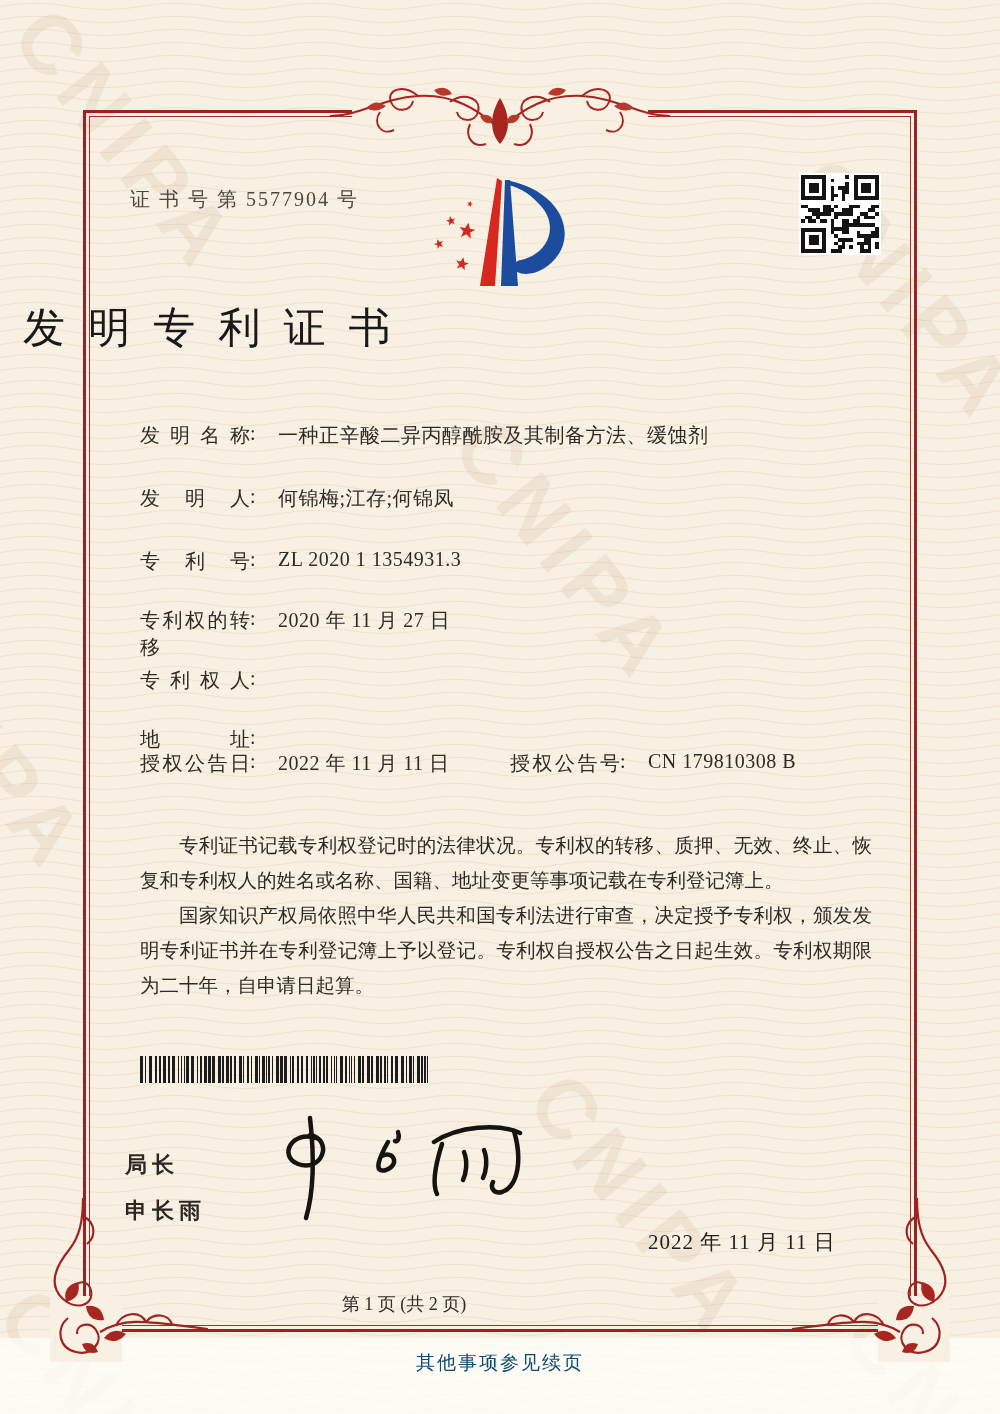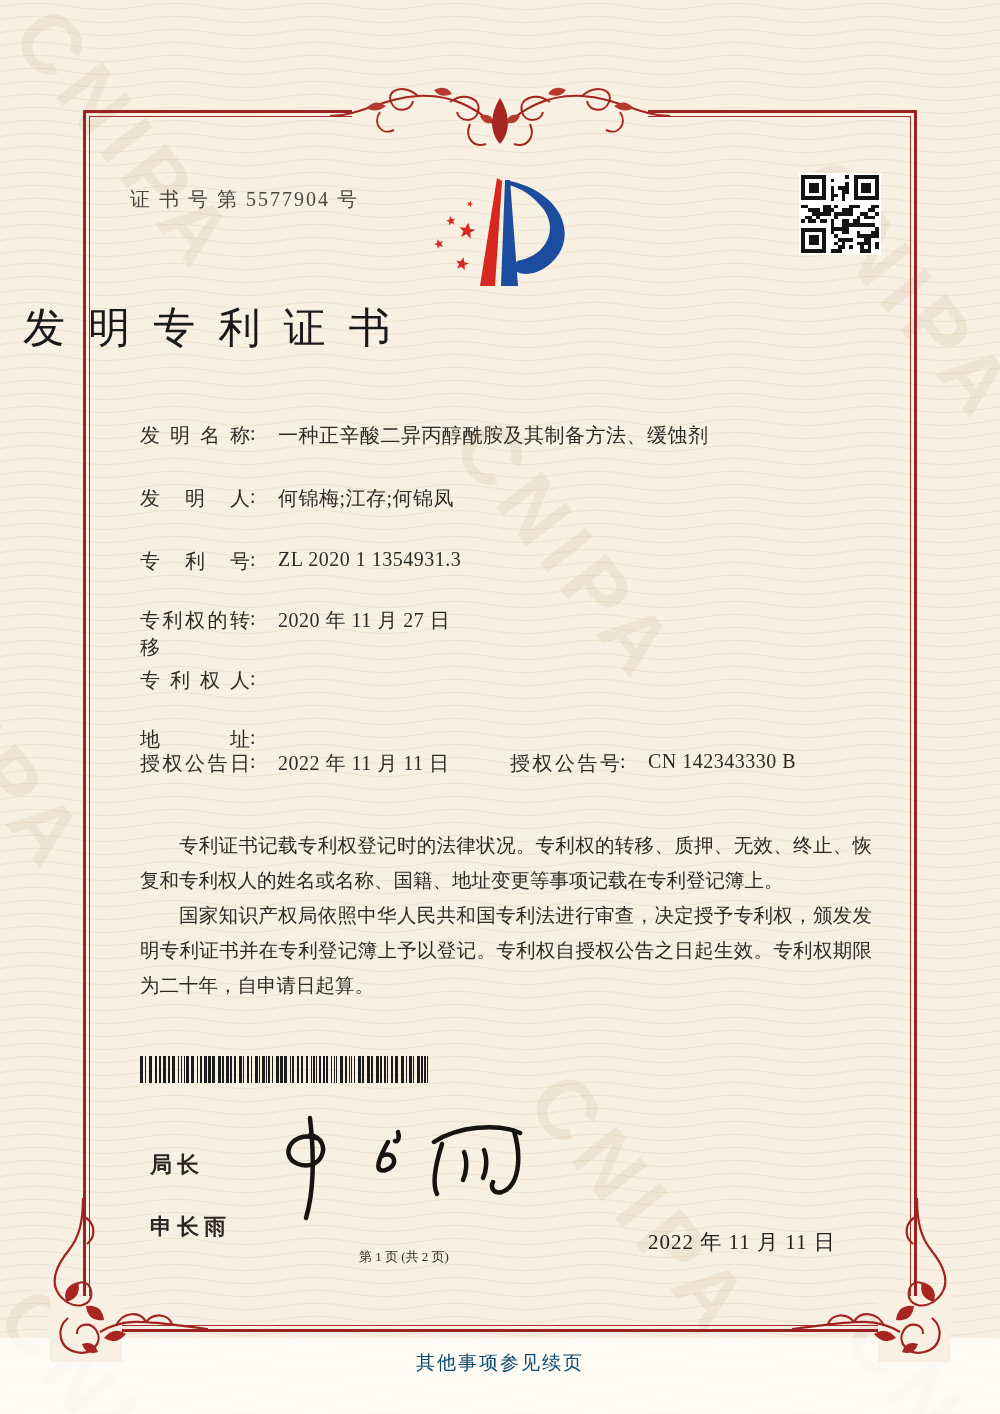--- a/index.html
+++ b/index.html
@@ -46,28 +46,28 @@
   .fvalue{display:inline-block;letter-spacing:.5px;}
   .fvalue.wide{width:606px;line-height:31px;}
   .subgroup{position:absolute;left:370px;top:0;display:flex;}
 
   #body-text{left:140px;top:828px;width:732px;font-size:19.5px;line-height:35px;
       text-align:justify;color:#2e2a25;}
   #body-text p{margin:0;text-indent:2em;}
 
   #barcode{left:140px;top:1056px;}
 
-  .officer{left:150px;font-family:"Liberation Sans","DejaVu Sans",sans-serif;
+  .officer{left:125px;font-family:"Liberation Sans","DejaVu Sans",sans-serif;
       font-weight:700;font-size:22px;letter-spacing:5px;color:#2b2722;}
   #officer-title{top:1150px;}
-  #officer-name{top:1196px;margin-top:16px;}
+  #officer-name{top:1196px;}
   #signature{left:252px;top:1112px;}
 
   #date-line{left:648px;top:1228px;font-size:21px;letter-spacing:1px;color:#24211d;}
-  #page-indicator{left:0;top:1248px;width:808px;text-align:center;font-size:13px;color:#2e2a25;}
+  #page-indicator{left:0;top:1292px;width:808px;text-align:center;font-size:18px;color:#2e2a25;}
   #continuation{left:0;top:1350px;width:1000px;text-align:center;font-size:19px;
       letter-spacing:2px;color:#0c4a6e;font-style:normal;}
 </style>
 </head>
 <body>
 
 <div id="page">
 
   <svg id="waves" width="1000" height="1414">
     <defs>
@@ -344,21 +344,21 @@
     <span class="flabel">地址</span>
       <span class="colon">:</span>
   </div>
   <div class="row" style="top:750px;width:760px">
     <span class="flabel">授权公告日</span>
       <span class="colon">:</span>
     <span class="fvalue">2022 年 11 月 11 日</span>
     <span class="subgroup">
       <span class="flabel">授权公告号</span>
         <span class="colon">:</span>
-      <span class="fvalue">CN 142343330 B</span>
+      <span class="fvalue">CN 179810308 B</span>
     </span>
   </div>
 
   <div id="body-text" class="content">
     <p>专利证书记载专利权登记时的法律状况。专利权的转移、质押、无效、终止、恢复和专利权人的姓名或名称、国籍、地址变更等事项记载在专利登记簿上。</p>
     <p>国家知识产权局依照中华人民共和国专利法进行审查，决定授予专利权，颁发发明专利证书并在专利登记簿上予以登记。专利权自授权公告之日起生效。专利权期限为二十年，自申请日起算。</p>
   </div>
 
   <svg id="barcode" class="content" width="292" height="27" viewBox="0 0 292 27" shape-rendering="crispEdges">
     <g id="barcode-bars" fill="#1c1c1c">

